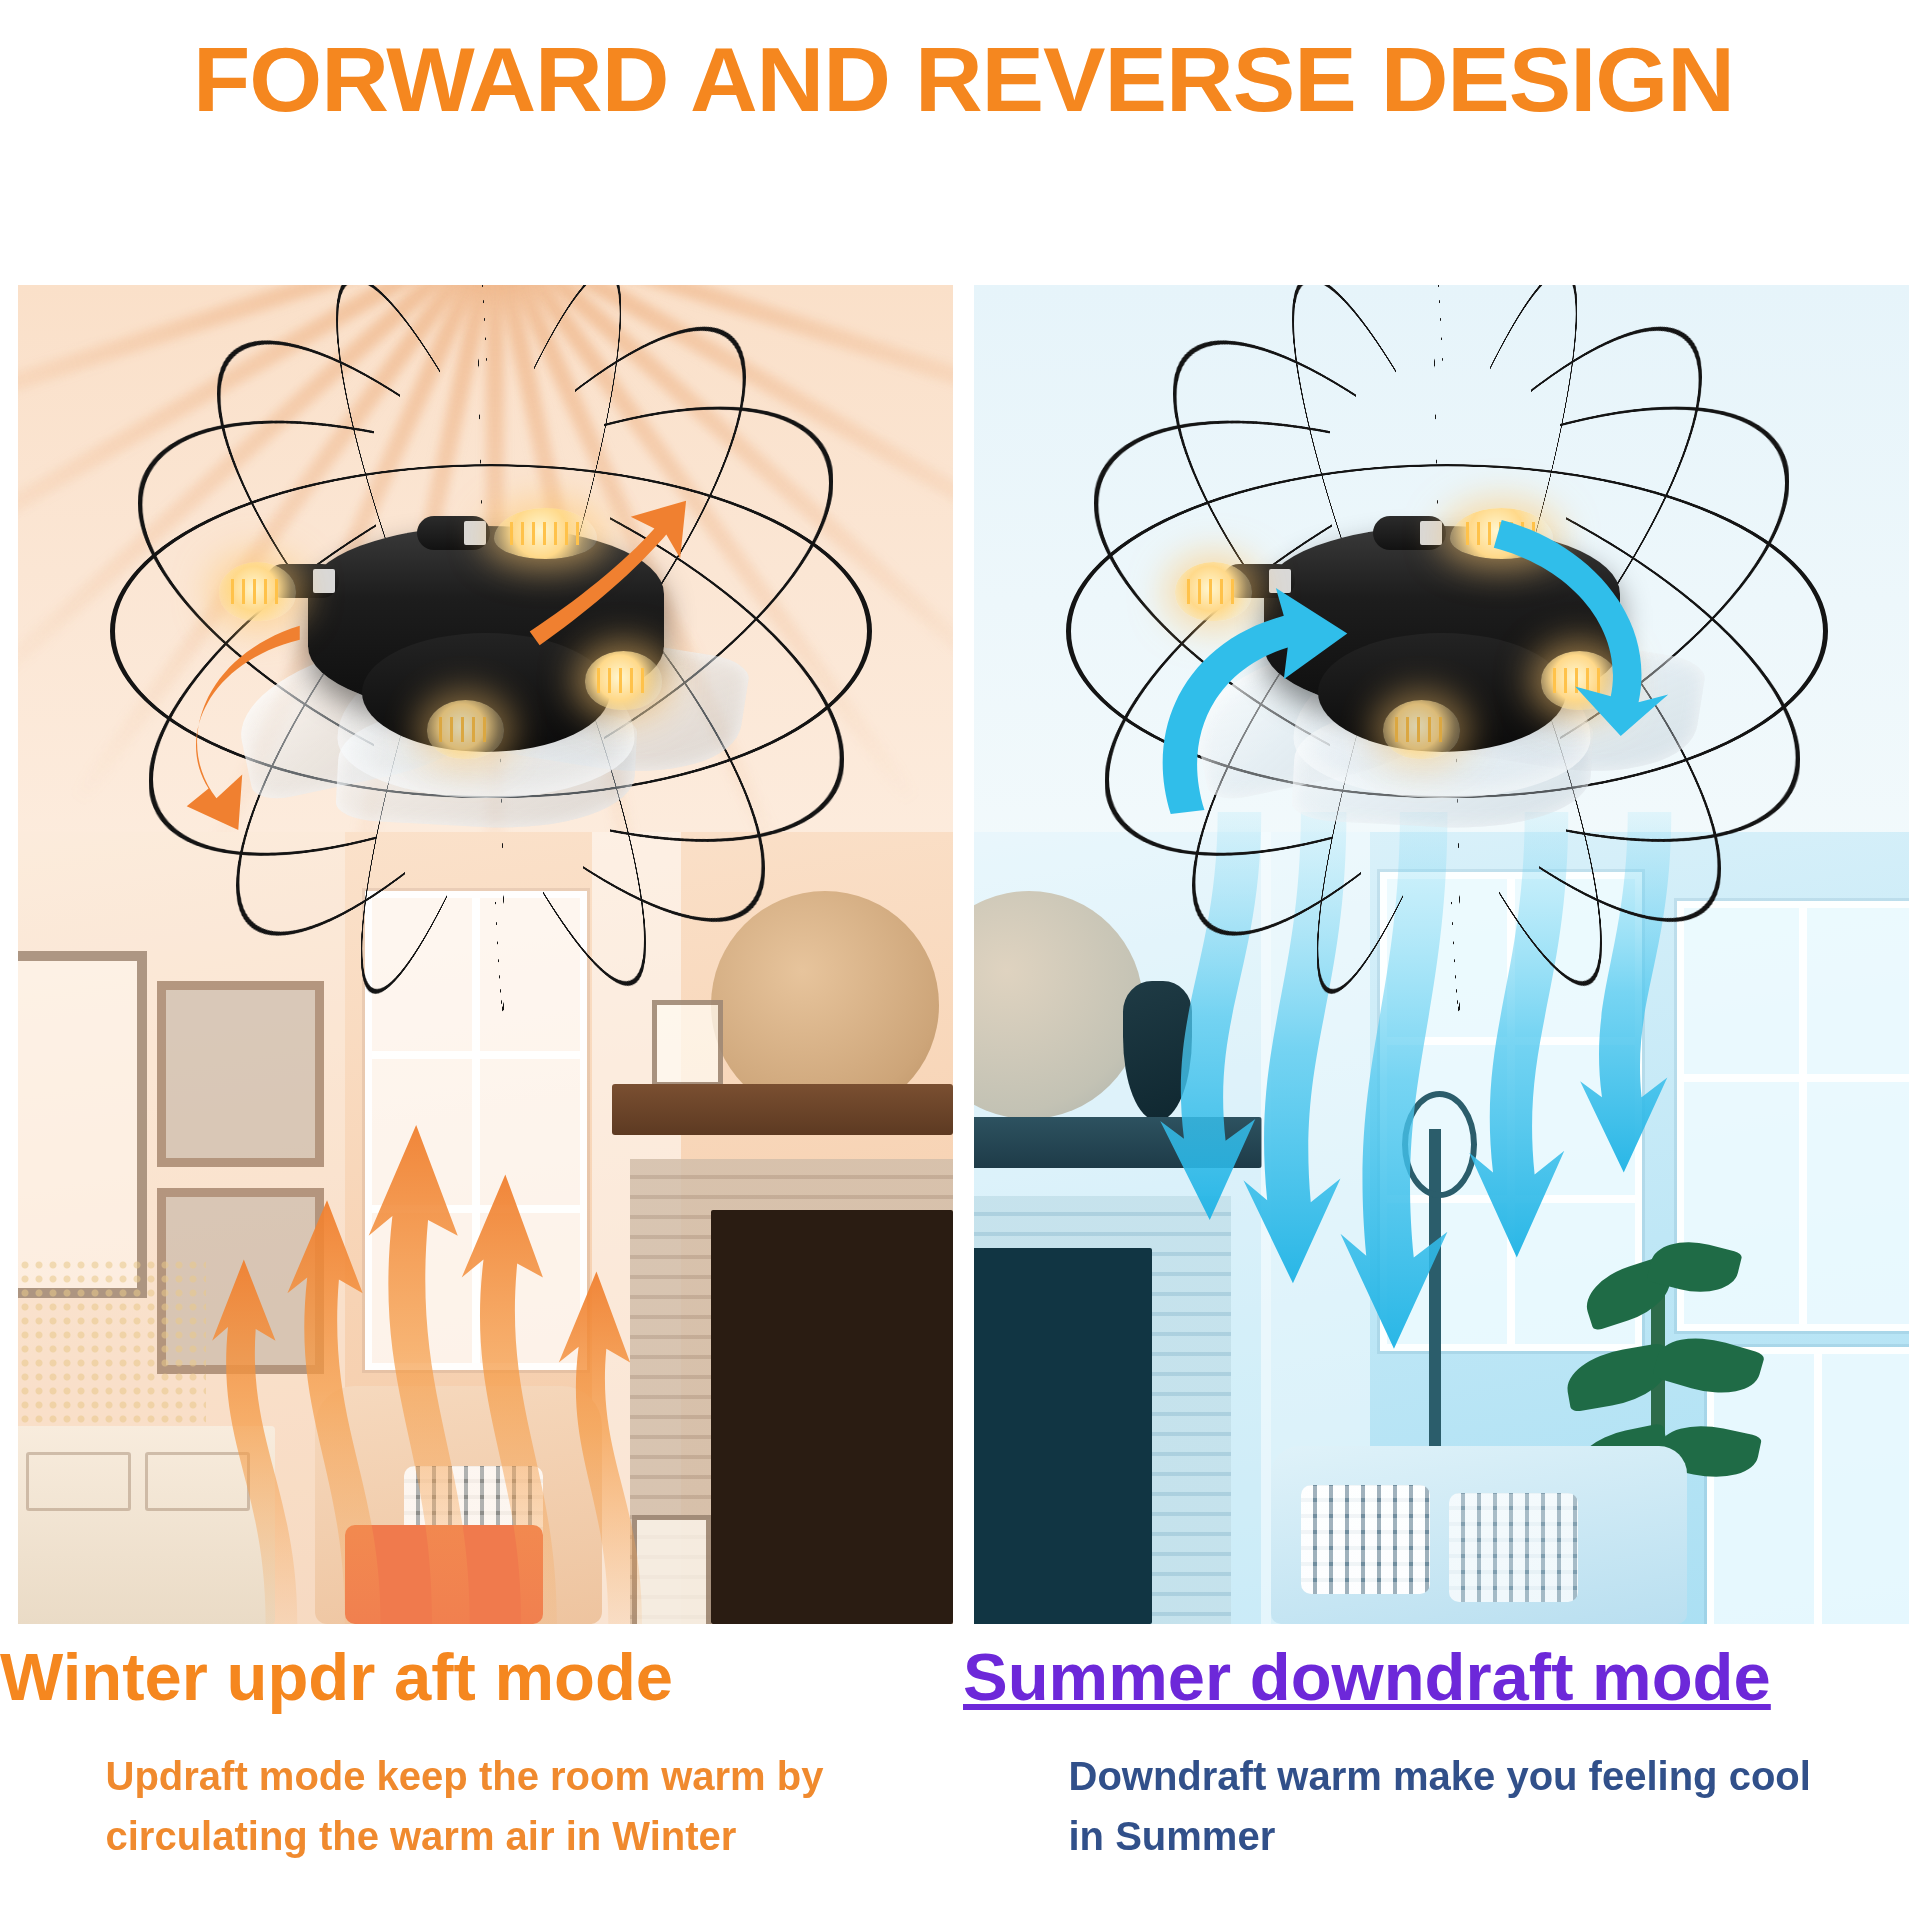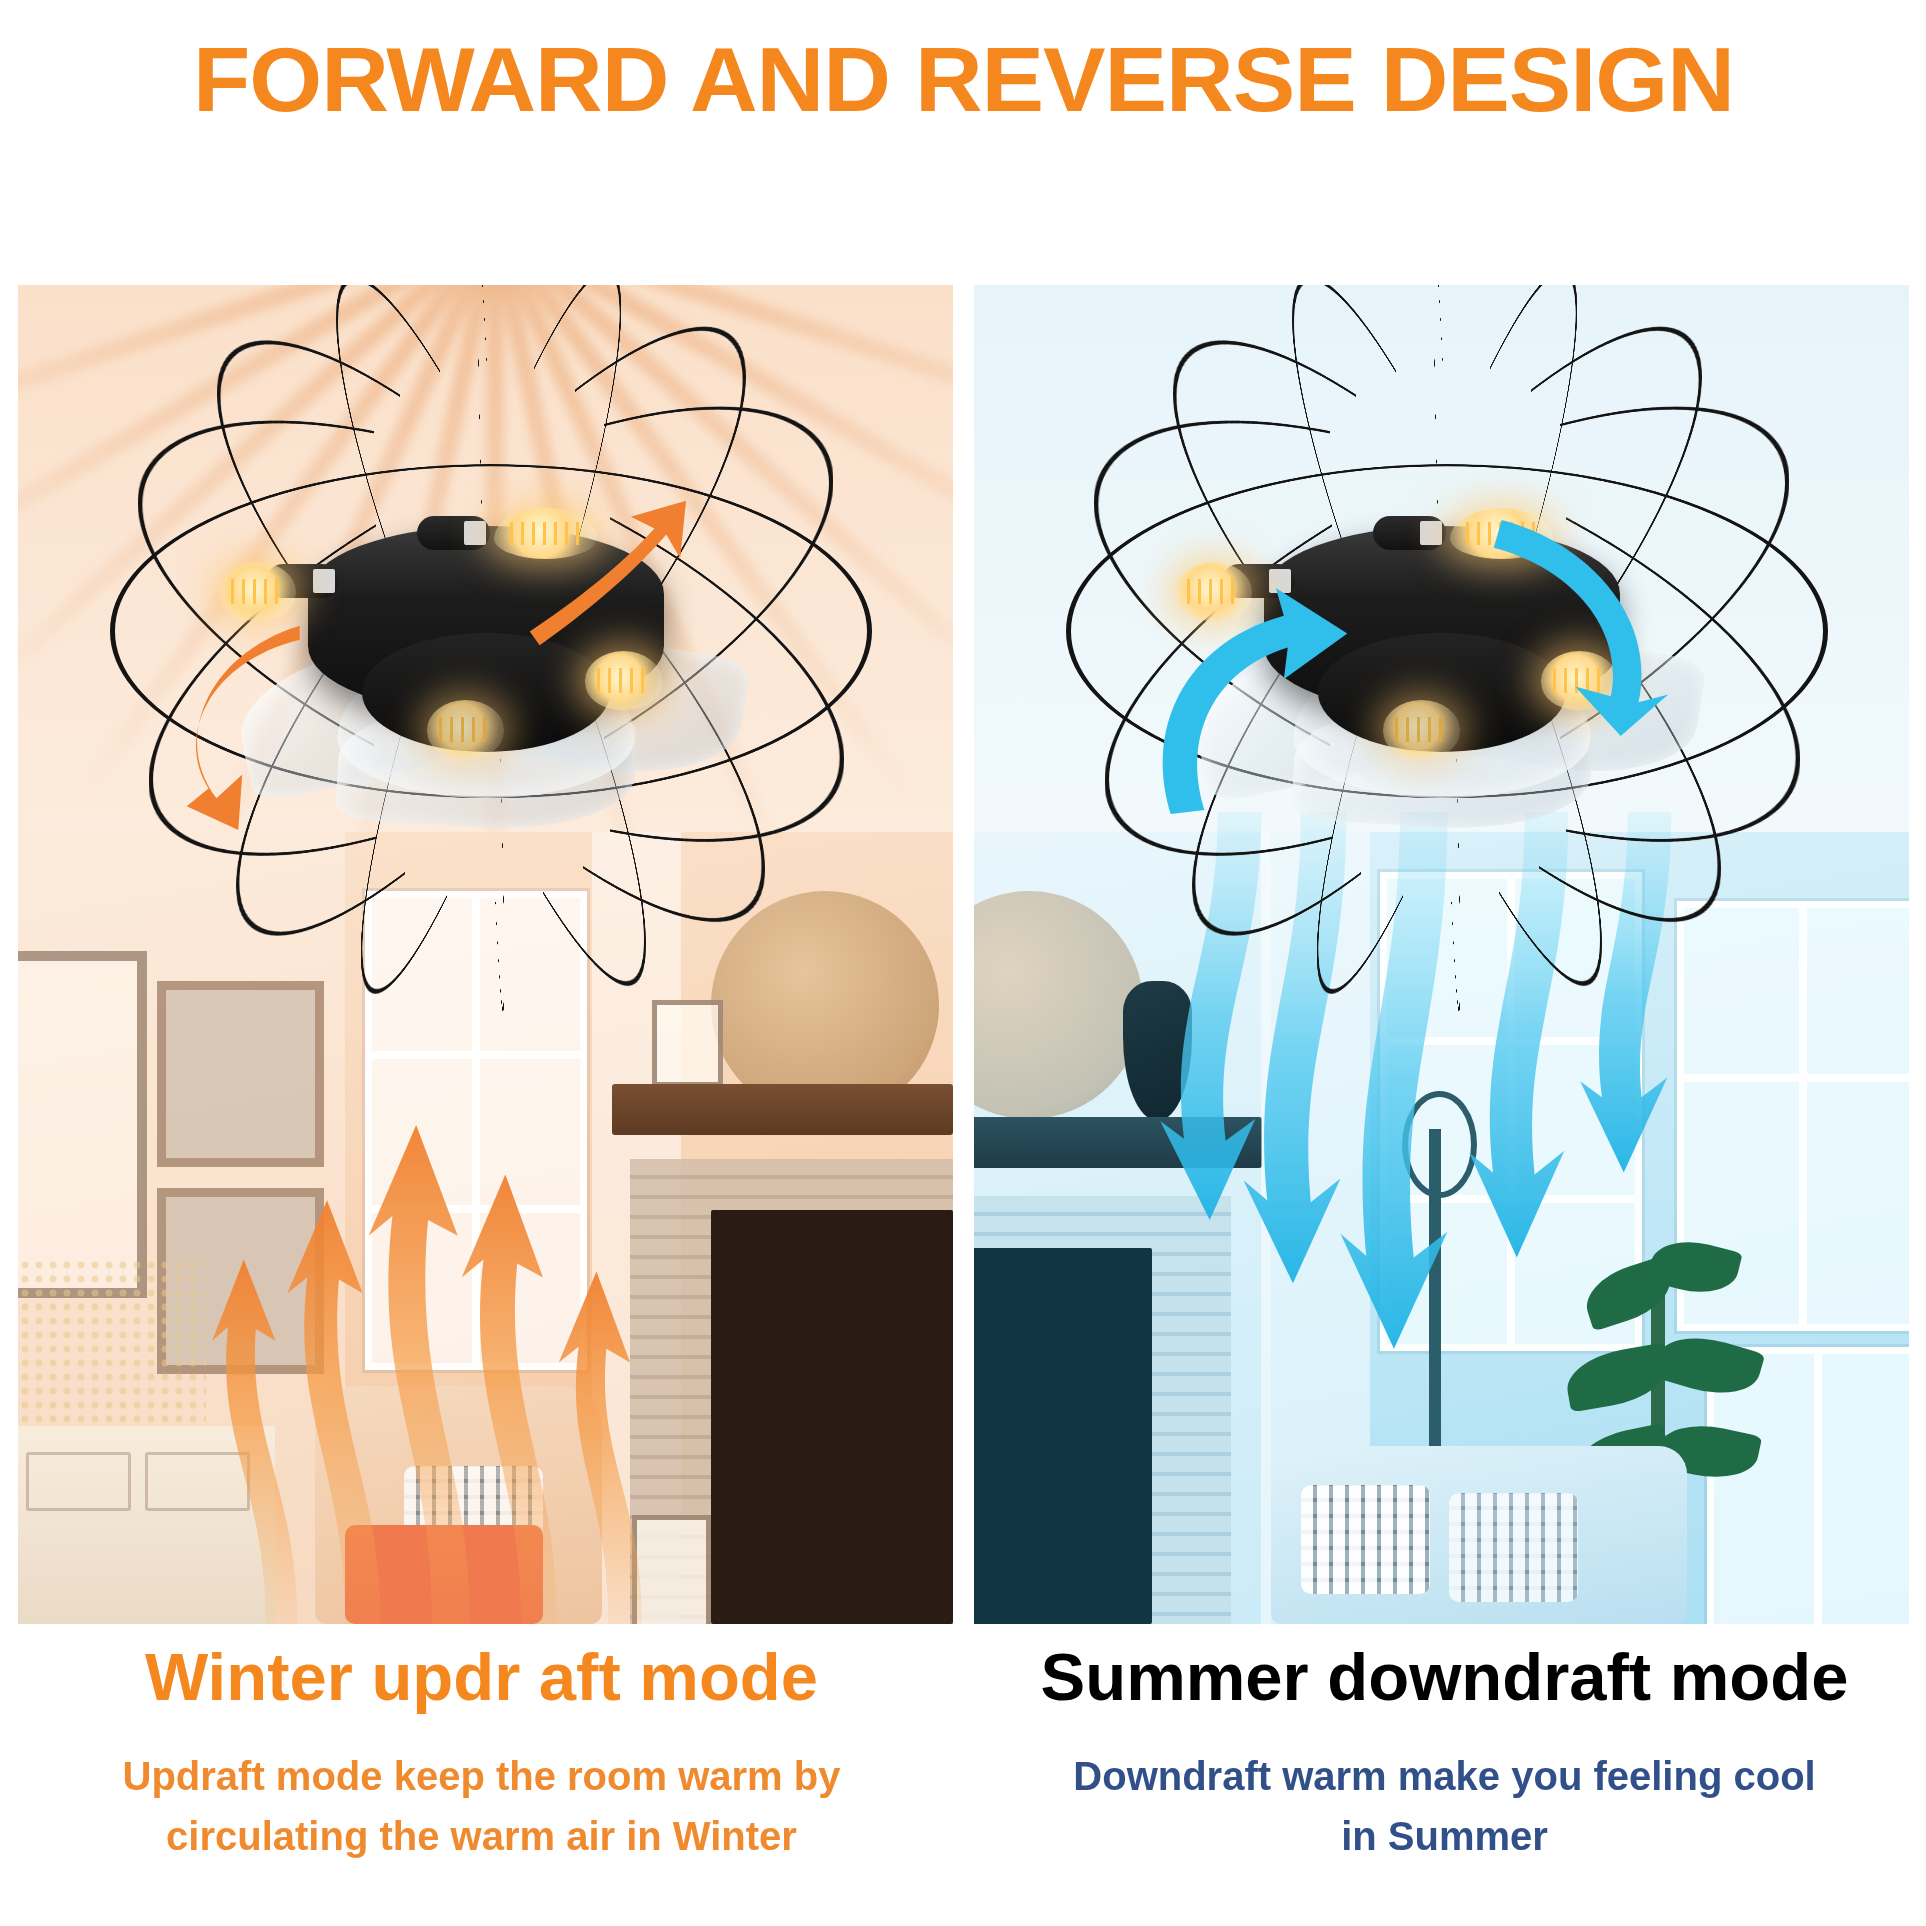--- a/index.html
+++ b/index.html
@@ -142,29 +142,29 @@
   
   .rotarrow{position:absolute;width:238px;height:238px;}
   .rotarrow svg{width:100%;height:100%;display:block;}
 
   
   .flow{position:absolute;left:0;bottom:0;width:100%;height:812px;pointer-events:none;}
   .flow svg{width:100%;height:100%;display:block;}
 
   
   .caps{position:absolute;left:0;top:1643px;width:1927px;height:283px;}
-  .cap{position:absolute;top:0;width:963px;text-align:center;}
+  .cap{position:absolute;top:0;width:963px;}
   .cap.left{left:0;}
   .cap.right{left:963px;}
   .cap h2{
     margin:0;font-size:67px;font-weight:bold;line-height:1;
     white-space:nowrap;
   }
   .cap.left h2{color:#F5871F;}
-  .cap.right h2{color:#000000;}
+  .cap.right h2{color:#6d28d9;text-decoration:underline;}
   .cap p{
     margin:36px auto 0;font-size:40px;font-weight:bold;line-height:1.5;
     width:752px;
   }
   .cap.left p{color:#F08A2E;}
   .cap.right p{color:#31508A;}
 </style>
 </head>
 <body>
 

